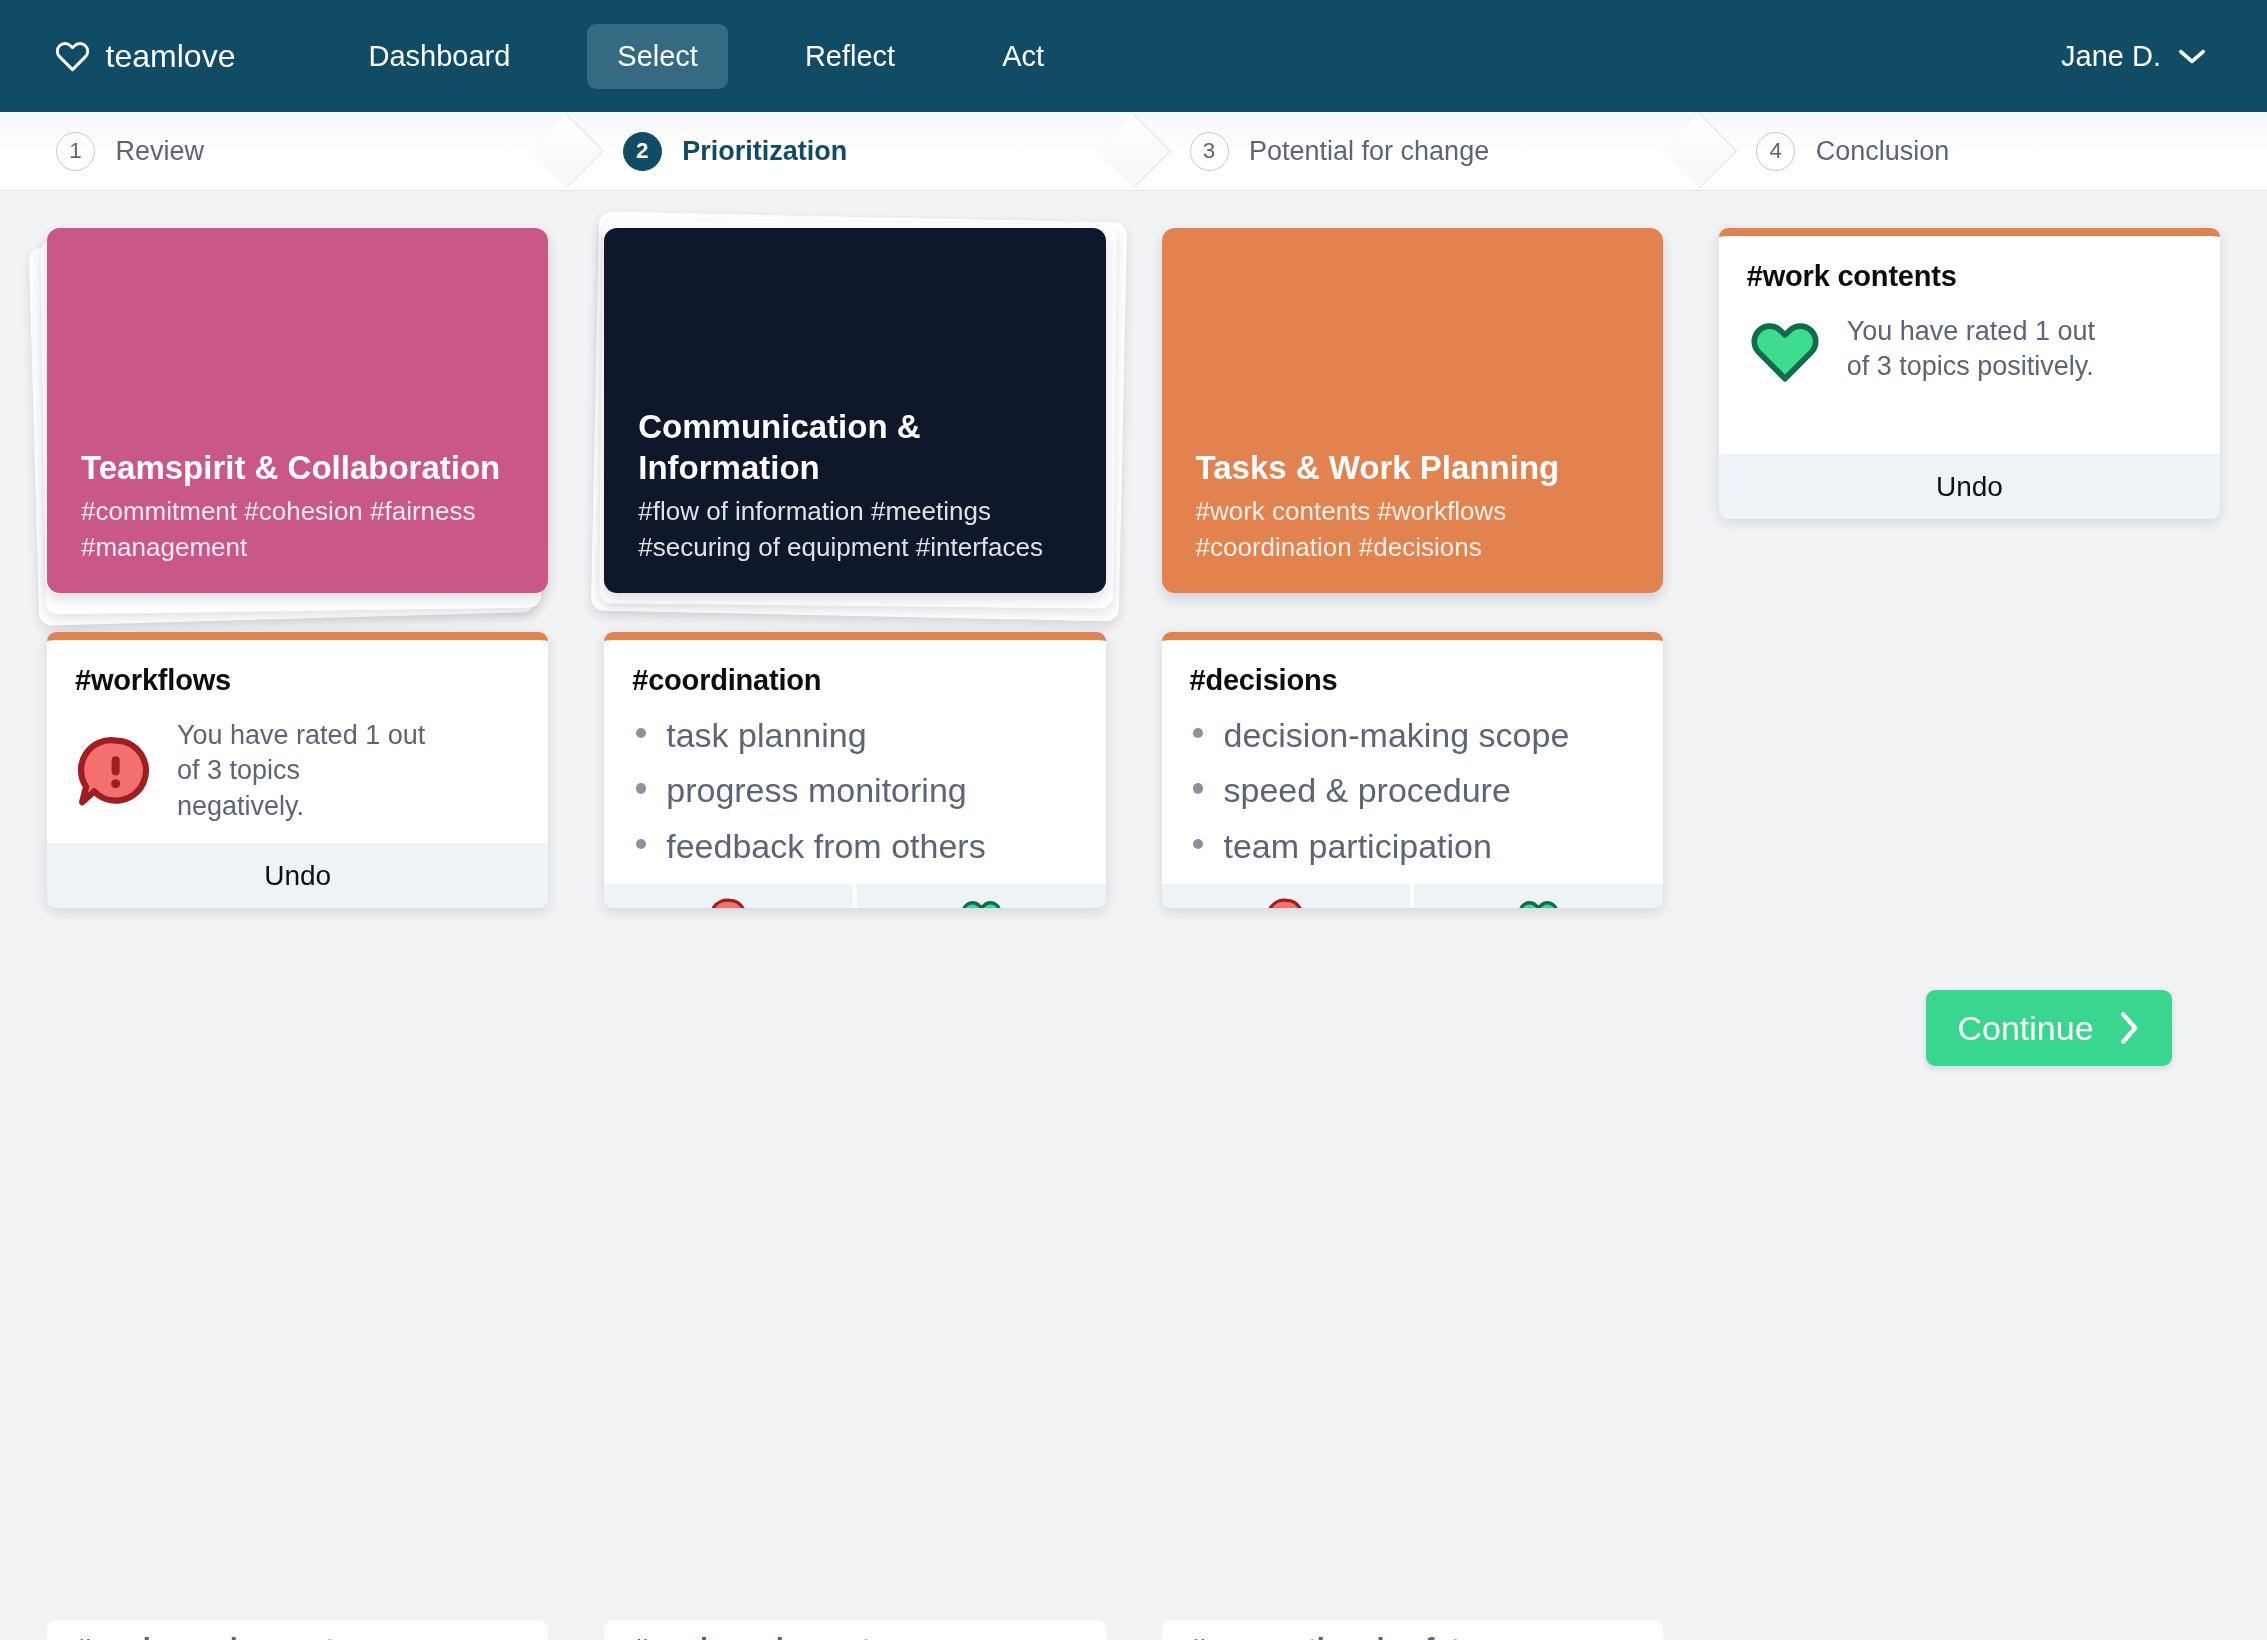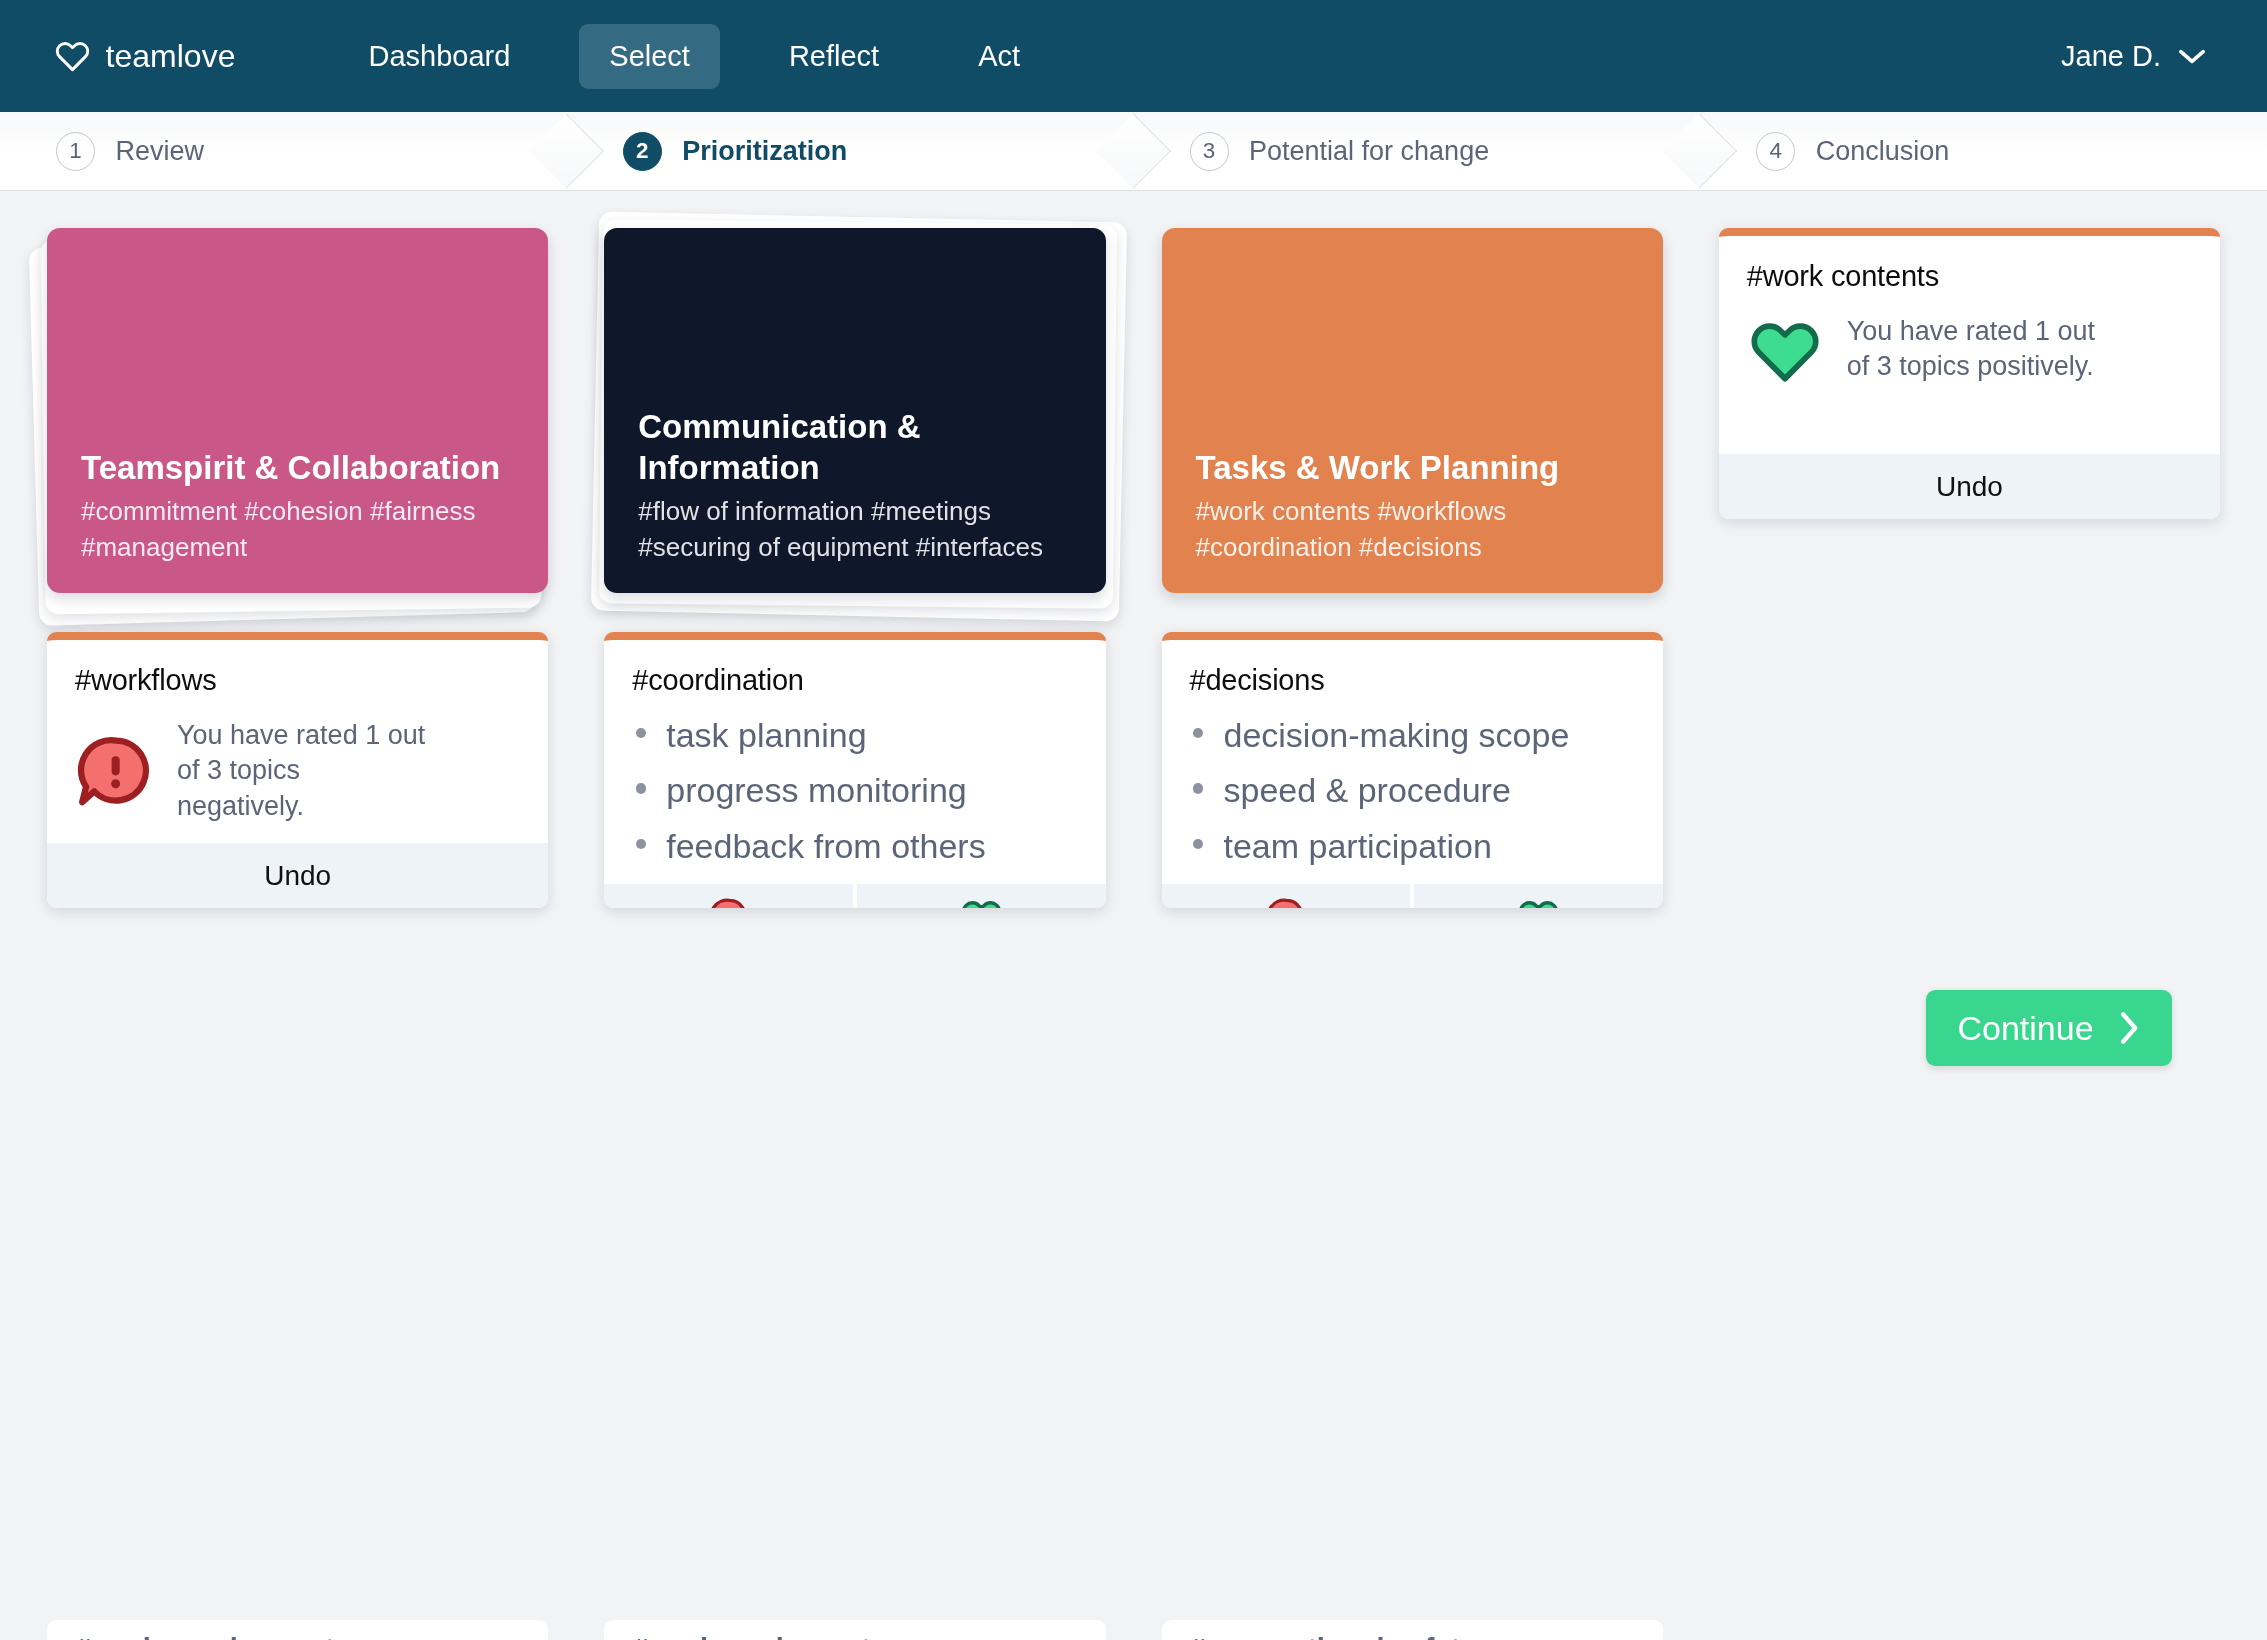--- a/index.html
+++ b/index.html
@@ -21,21 +21,21 @@
     z-index: 20;
   }
   .brand {
     display: flex; align-items: center; gap: 15px;
     color: #ffffff;
     font-size: 32px;
     margin-right: 103px;
     padding-left: 18.6px;
   }
   .brand-heart { width: 37px; height: 37px; display: block; }
-  .nav { display: flex; align-items: center; gap: 4px; }
+  .nav { display: flex; align-items: center; gap: 12px; }
   .nav-item {
     color: #ffffff;
     font-size: 29px;
     padding: 16px 30px;
     border-radius: 9.3px;
     margin-right: 35px;
     white-space: nowrap;
     cursor: pointer;
   }
   .nav-item.active { background: #346a82; }
@@ -142,21 +142,21 @@
     display: flex;
     flex-direction: column;
     overflow: hidden;
     position: relative;
     z-index: 3;
   }
   .rcard.h-tall  { height: 291px; }
   .rcard.h-short { height: 276px; }
   .rcard-body { flex: 1; padding: 24px 28px 0 28px; }
   .rcard-title {
-    font-size: 29px; font-weight: normal; color: #0d0d0d;
+    font-size: 29px; font-weight: bold; color: #0d0d0d;
     letter-spacing: -0.2px; margin-bottom: 20.5px;
   }
   .rate-row { display: flex; align-items: center; gap: 24px; }
   .rate-text { font-size: 27px; line-height: 1.33; color: #5b6577; max-width: 252px; }
   .bullets { list-style: none; }
   .bullets li {
     font-size: 34px; color: #5b6577; line-height: 1.03;
     margin-bottom: 20.5px; position: relative; padding-left: 34px;
   }
   .bullets li::before {

